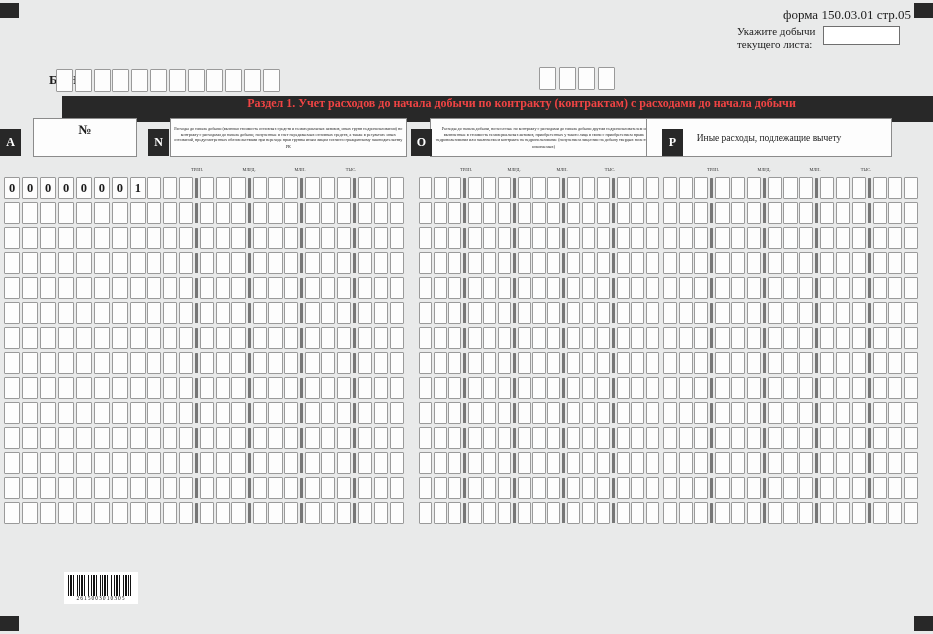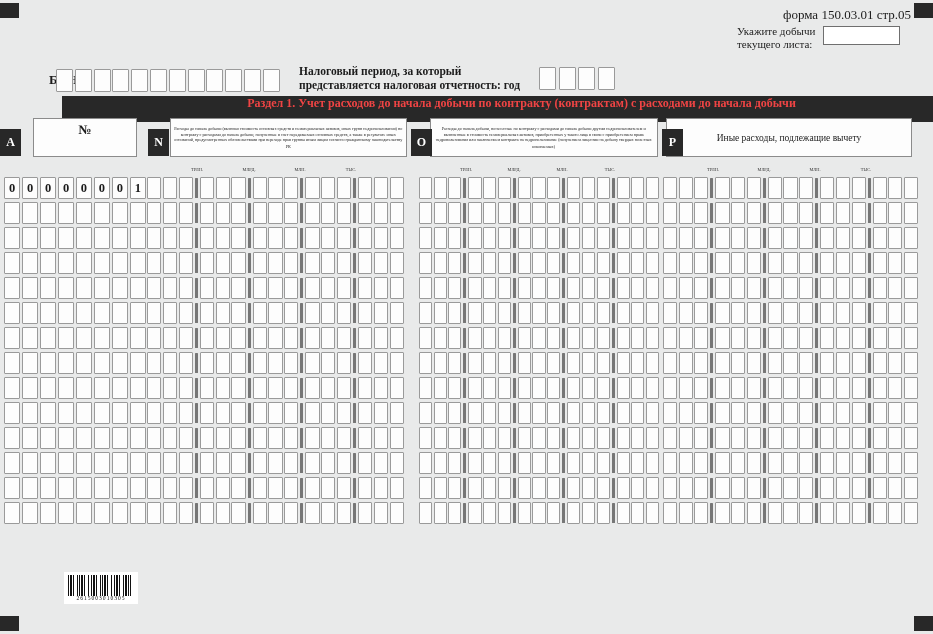--- a/index.html
+++ b/index.html
@@ -28,21 +28,21 @@
 
   .section-bar{position:absolute; left:62px; top:96px; width:871px; height:26px; background:#282828;
     color:#ef4444; text-align:center; font-weight:bold; font-size:12px; line-height:15px;padding-left:24px;}
 
   .hdr-box{position:absolute; top:118px; height:39px; background:#fdfdfd; border:1px solid #8b8b8b;
     display:flex; align-items:center; justify-content:center; z-index:2; box-sizing:border-box;}
   .hdr-a{left:33px; width:104px; align-items:flex-start;}
   .hdr-a span{font-weight:bold; font-size:13px; padding-top:3px;}
   .hdr-n{left:170px; width:237px;}
   .hdr-o{left:430px; width:228px;}
-  .hdr-p{left:666px; width:246px;}
+  .hdr-p{left:646px; width:246px;}
   .hdr-desc{overflow:hidden;}
   .hdr-desc .tiny{width:190%; margin:0 -45%; transform:scale(0.52); text-align:center; line-height:1.4; font-size:8px; color:#222;}
   .hdr-p .plabel{font-size:9.5px; text-align:center;}
 
   .chip{position:absolute; top:129px; width:21px; height:27px; background:#282828; color:#fff;
     display:flex; align-items:center; justify-content:center; font-weight:bold; font-size:12px; z-index:3;}
   .chip-a{left:0;} .chip-n{left:148px;} .chip-o{left:411px;} .chip-p{left:662px;}
 
   .gridcol{position:absolute; top:165px;}
   .col-a{left:4px; width:142px;}
@@ -87,21 +87,20 @@
       <div class="cellbox"></div>
       <div class="cellbox"></div>
       <div class="cellbox"></div>
       <div class="cellbox"></div>
       <div class="cellbox"></div>
       <div class="cellbox"></div>
       <div class="cellbox"></div>
       <div class="cellbox"></div>
     </div>
 
-  <div class="period-label">Налоговый период, за который представляется налоговая отчетность: год</div>
   <div class="cells-row period-cells" id="period-cells">
       <div class="cellbox"></div>
       <div class="cellbox"></div>
       <div class="cellbox"></div>
       <div class="cellbox"></div>
     </div>
 
   <div class="section-bar">Раздел 1. Учет расходов до начала добычи по контракту (контрактам) с расходами до начала добычи</div>
 
   <div class="chip chip-a">A</div>

